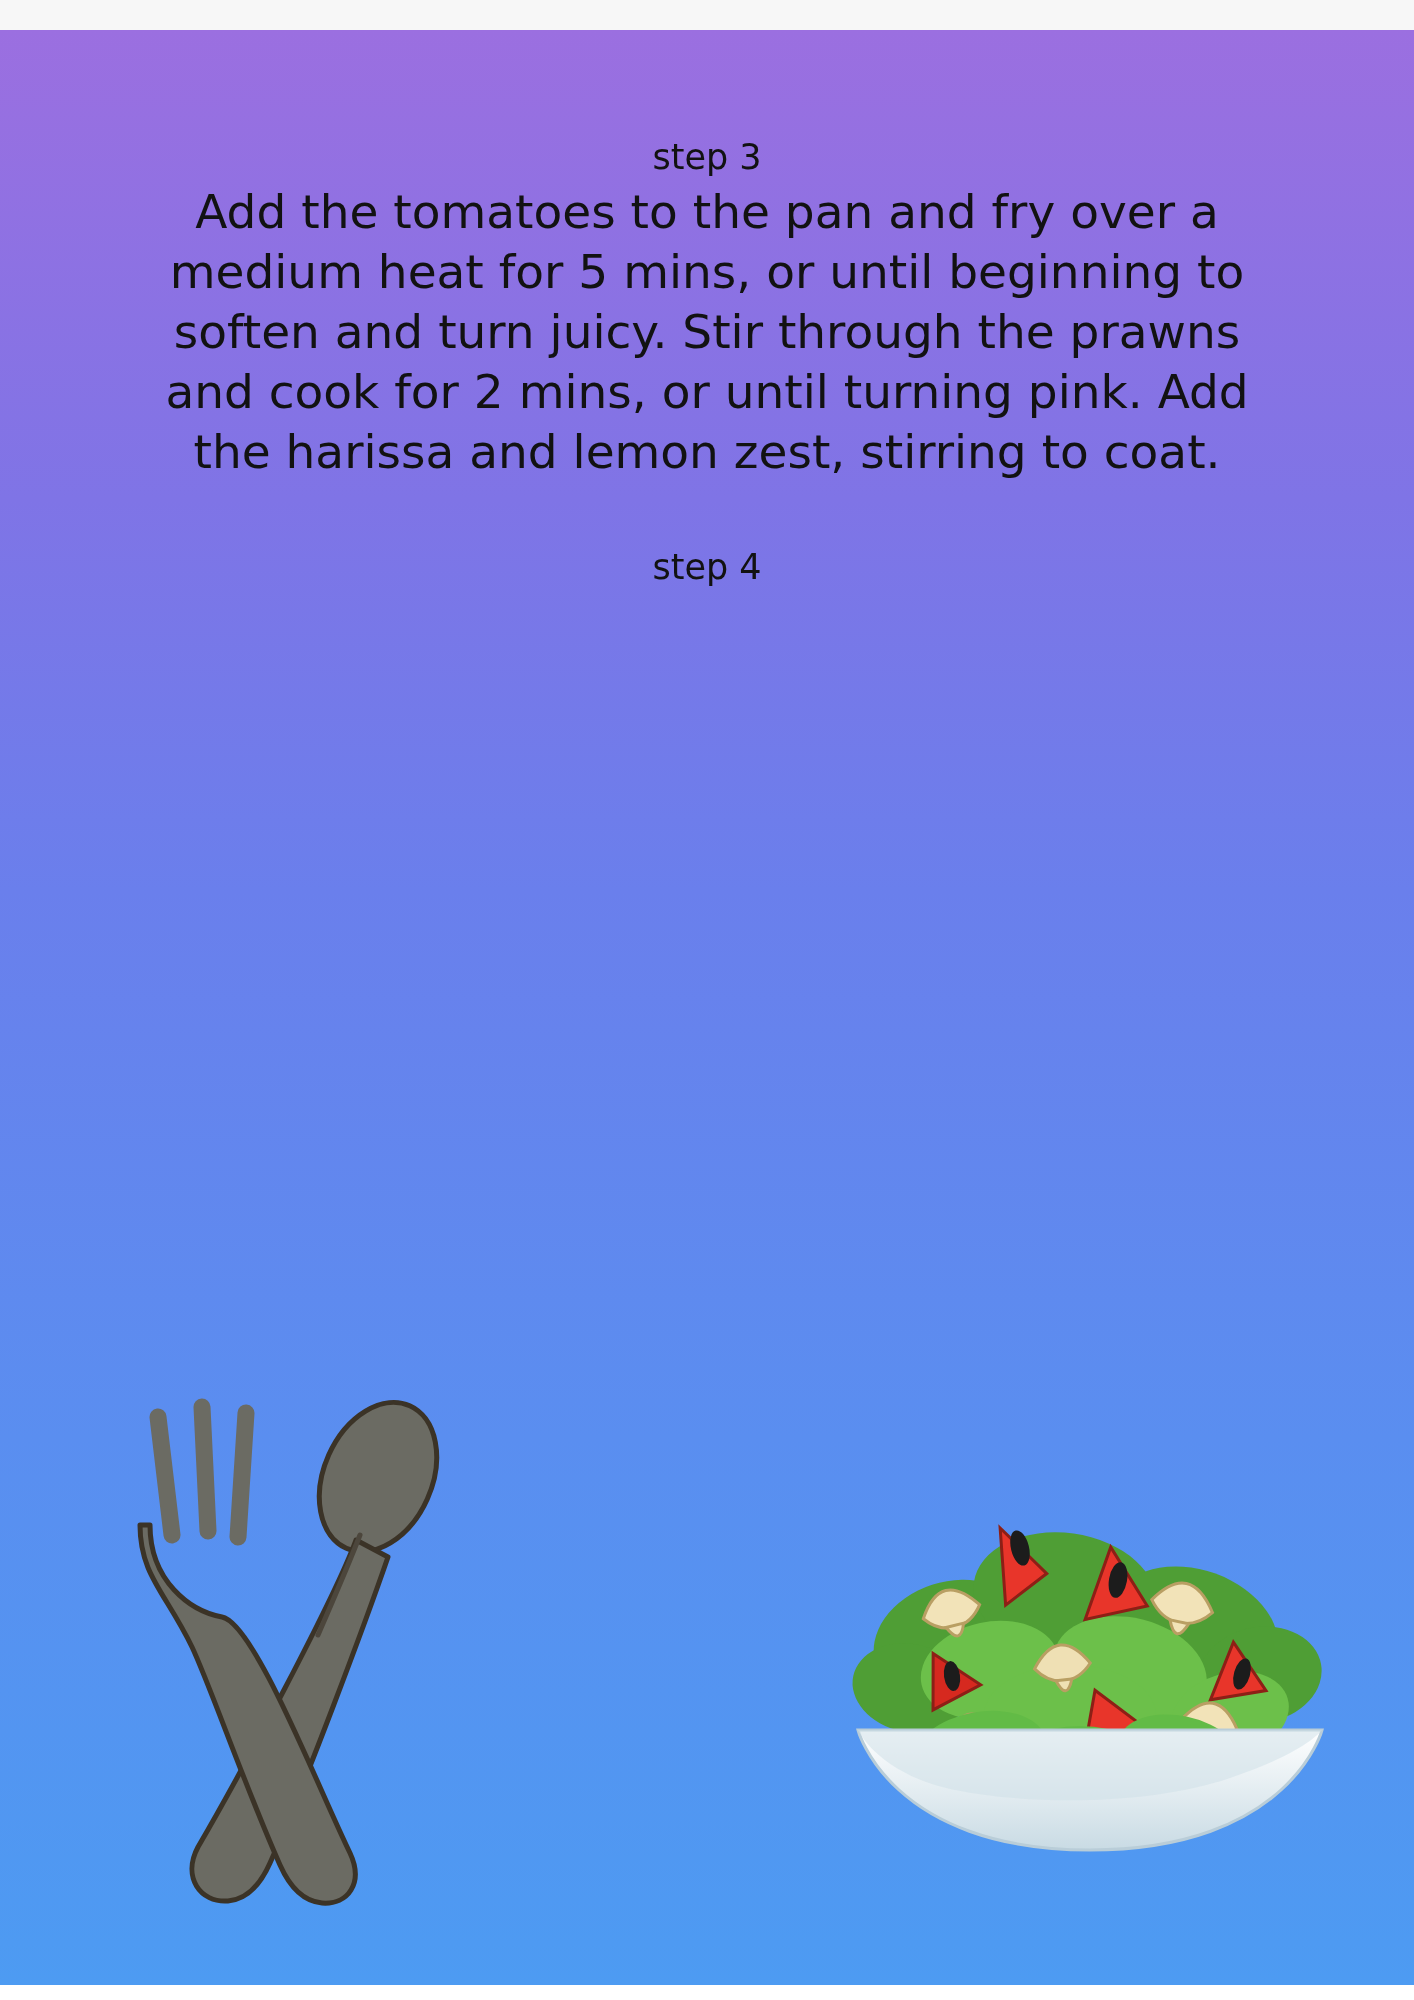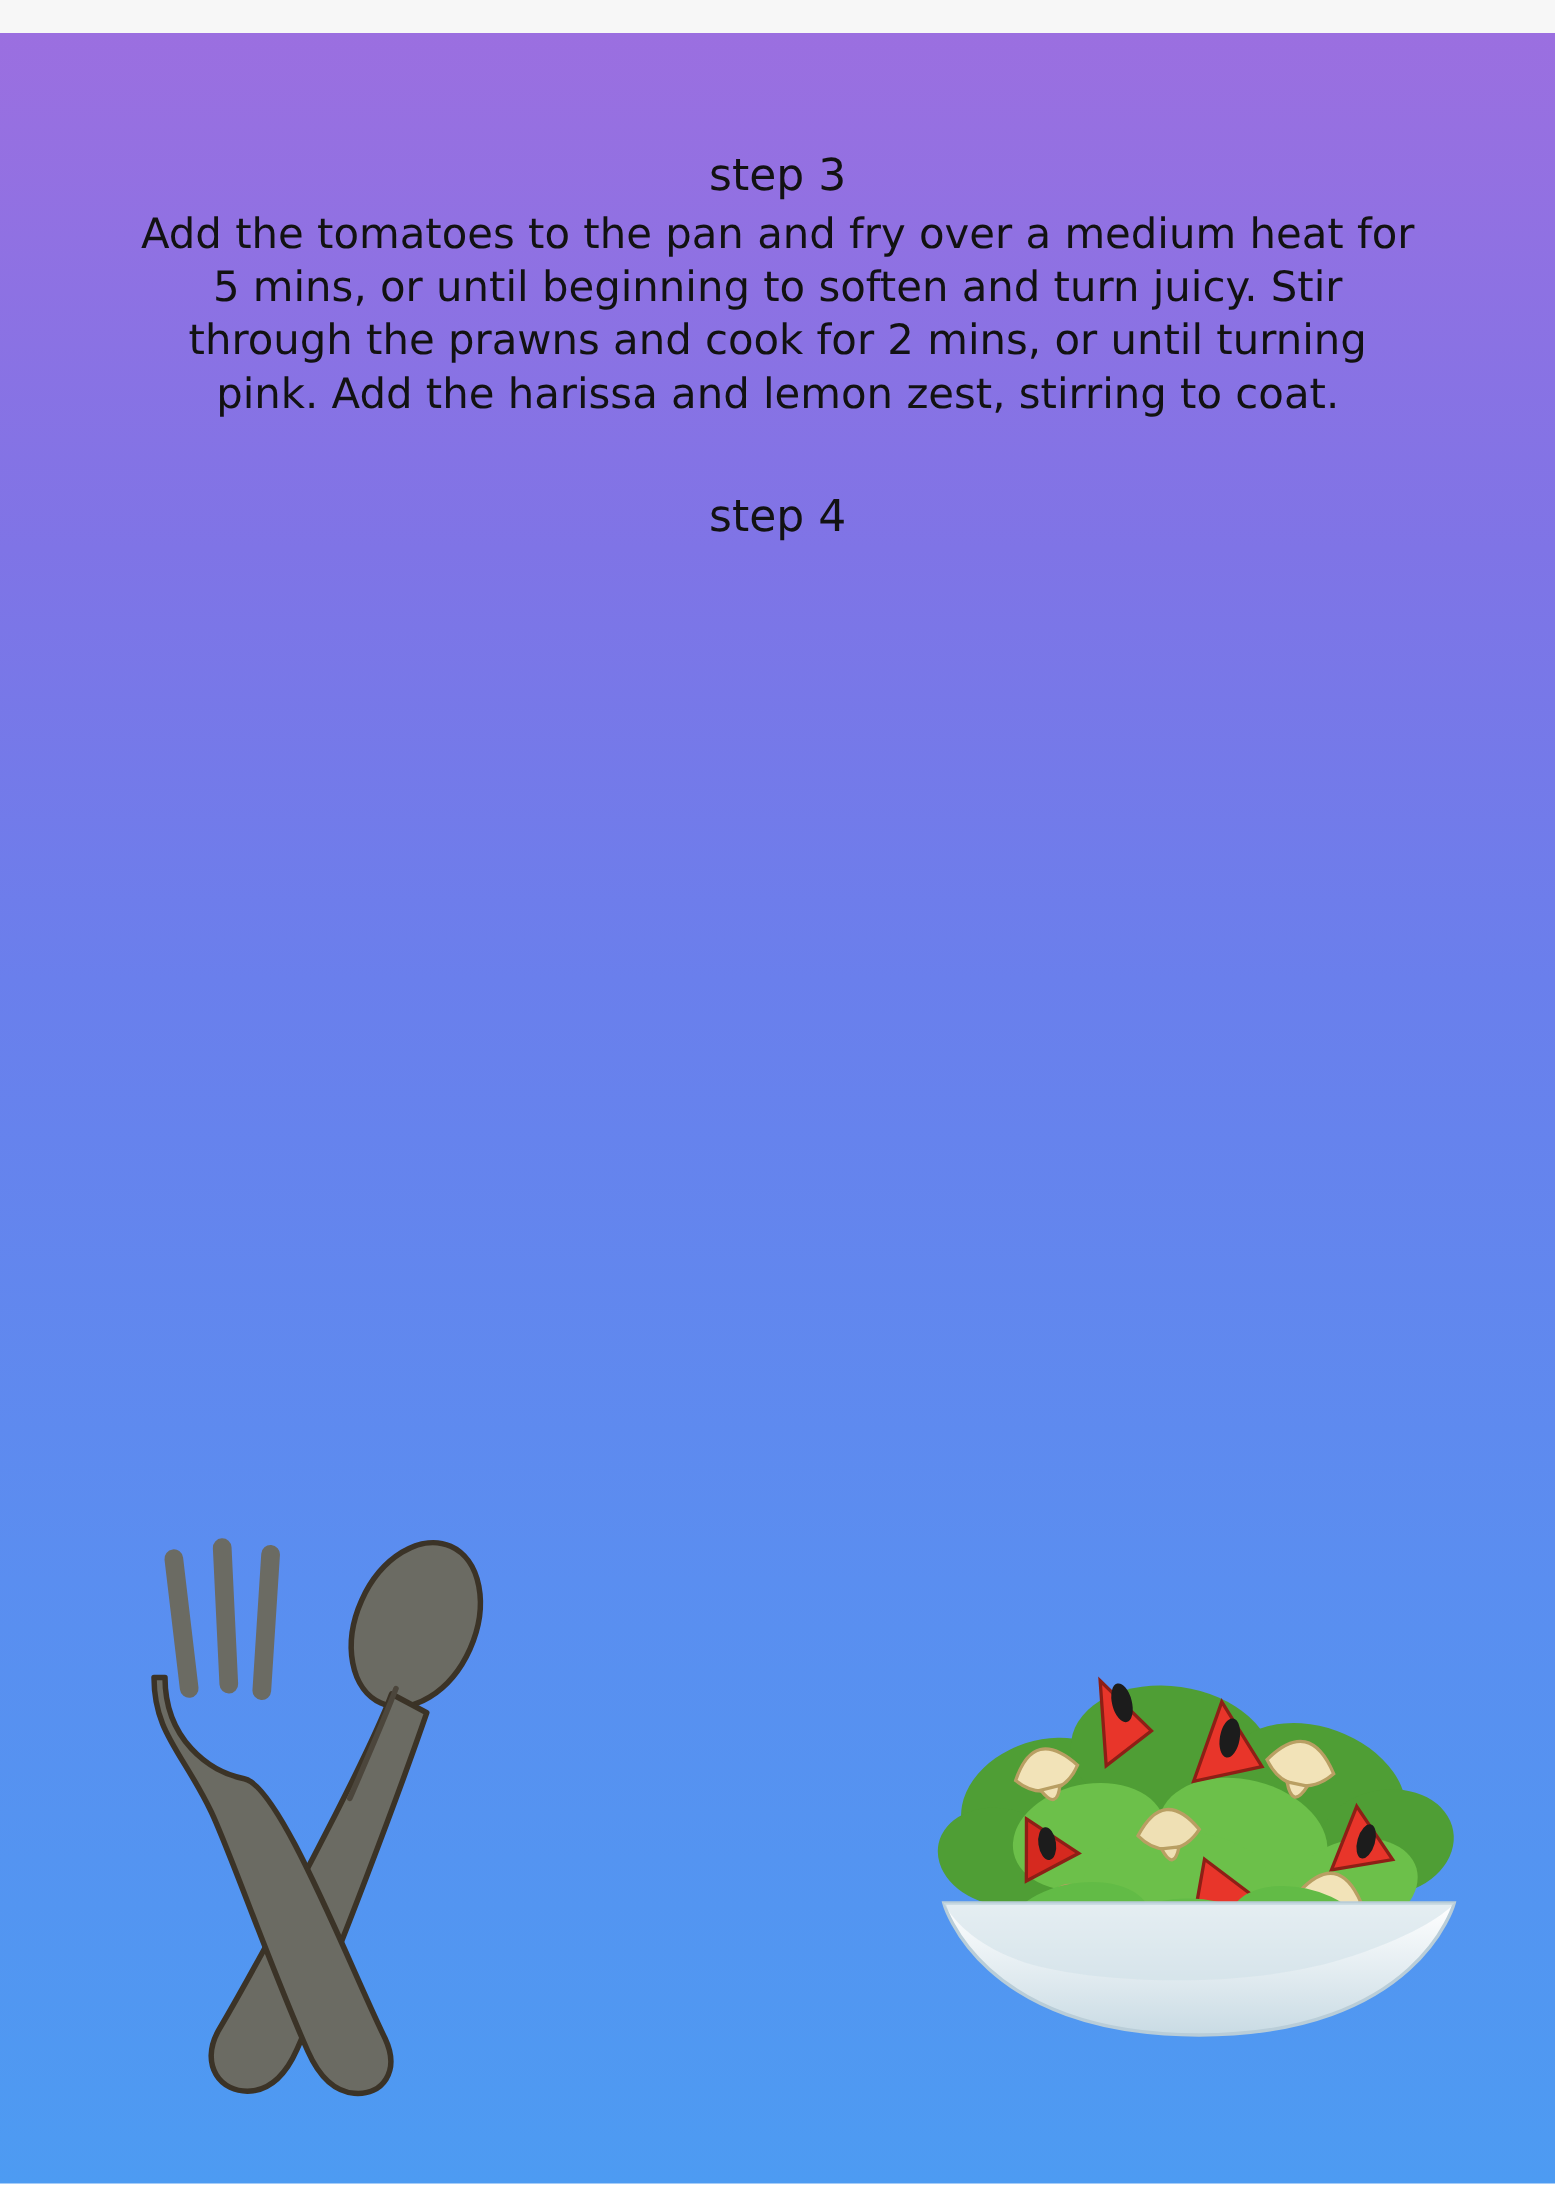--- a/index.html
+++ b/index.html
@@ -54,29 +54,29 @@
   .step-block {
     margin: 0 auto;
     width: 1160px;
   }
 
   .step-block + .step-block {
     margin-top: 62px;
   }
 
   .step-title {
-    font-size: 40px;
+    font-size: 35px;
     line-height: 1.28;
     font-weight: 400;
     color: #121212;
     margin: 0 0 2px 0;
   }
 
   .step-body {
-    font-size: 38px;
+    font-size: 47px;
     line-height: 1.28;
     font-weight: 400;
     color: #121212;
     margin: 0;
   }
 
   .block-2 .step-body {
     width: 1090px;
     margin-left: auto;
     margin-right: auto;

